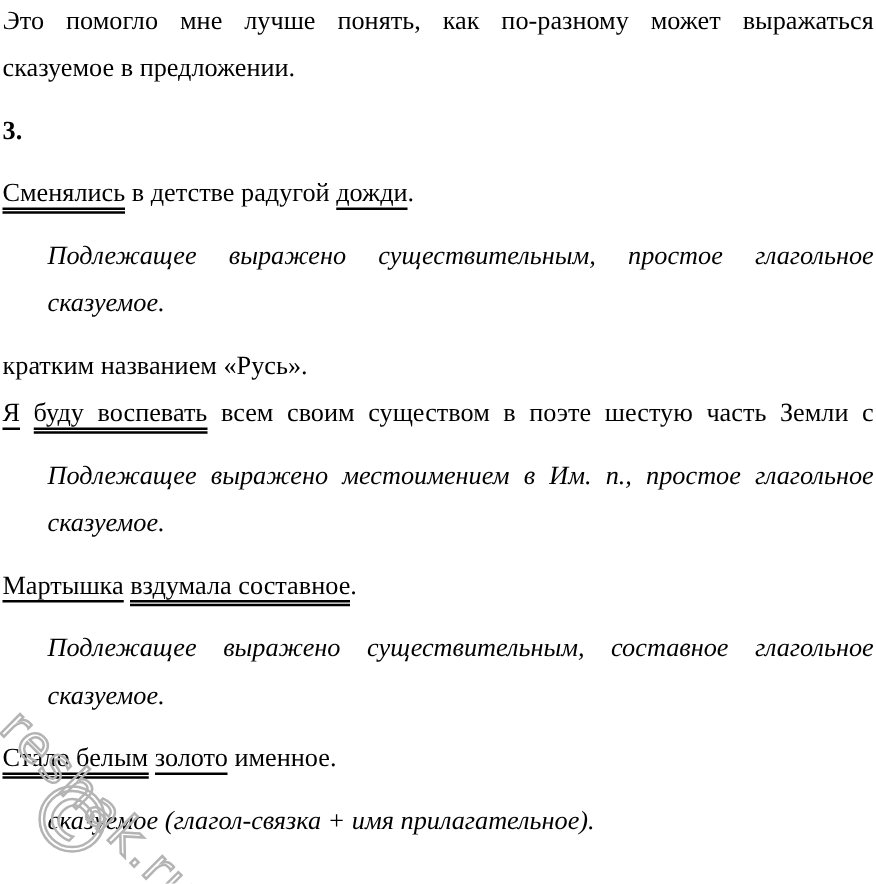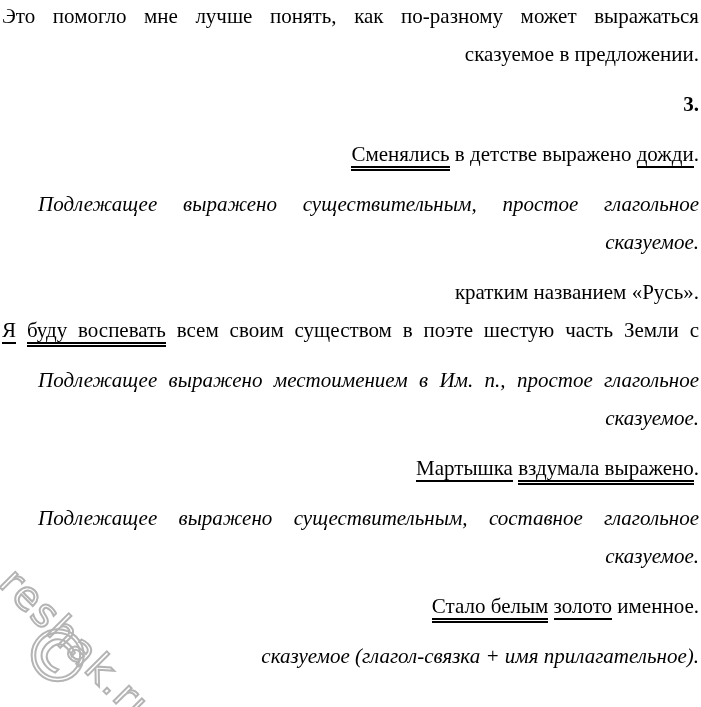--- a/index.html
+++ b/index.html
@@ -17,21 +17,21 @@
     position: absolute;
     left: 2px;
     right: 2px;
     top: -3px;
     font-size: 21px;
     line-height: 38px;
   }
   .para { margin: 0 0 12px 0; }
   .para.bold { font-weight: bold; }
   .para.italic { font-style: italic; margin-left: 36px; }
-  .line { text-align: right; }
+  .line { text-align: left; }
   .line.jl { text-align: justify; text-align-last: justify; }
   .u0 { }
   .u1 { border-bottom: 2px solid currentColor; }
   .u2 { border-bottom: 5px double currentColor; margin-top: 20px; }
 
   
   .wm-outline {
     font-family: "DejaVu Sans", sans-serif;
     color: rgba(185,185,185,0.5);
     pointer-events: none;
@@ -68,36 +68,36 @@
 <div class="page">
   <div class="doc">
       <div class="para normal">
         <div class="line jl"><span class="u0">Это помогло мне лучше понять, как по-разному может выражаться</span></div>
         <div class="line"><span class="u0">сказуемое в предложении.</span></div>
       </div>
       <div class="para bold">
         <div class="line"><span class="u0">3.</span></div>
       </div>
       <div class="para normal">
-        <div class="line"><span class="u2">Сменялись</span><span class="u0"> в детстве выражено </span><span class="u1">дожди</span><span class="u0">.</span></div>
+        <div class="line"><span class="u2">Сменялись</span><span class="u0"> в детстве радугой </span><span class="u1">дожди</span><span class="u0">.</span></div>
       </div>
       <div class="para italic">
         <div class="line jl"><span class="u0">Подлежащее выражено существительным, простое глагольное</span></div>
         <div class="line"><span class="u0">сказуемое.</span></div>
       </div>
       <div class="para normal">
         <div class="line"><span class="u0">кратким названием «Русь».</span></div>
         <div class="line jl"><span class="u1">Я</span><span class="u0"> </span><span class="u2">буду воспевать</span><span class="u0"> всем своим существом в поэте шестую часть Земли с</span></div>
       </div>
       <div class="para italic">
         <div class="line jl"><span class="u0">Подлежащее выражено местоимением в Им. п., простое глагольное</span></div>
         <div class="line"><span class="u0">сказуемое.</span></div>
       </div>
       <div class="para normal">
-        <div class="line"><span class="u1">Мартышка</span><span class="u0"> </span><span class="u2">вздумала выражено</span><span class="u0">.</span></div>
+        <div class="line"><span class="u1">Мартышка</span><span class="u0"> </span><span class="u2">вздумала составное</span><span class="u0">.</span></div>
       </div>
       <div class="para italic">
         <div class="line jl"><span class="u0">Подлежащее выражено существительным, составное глагольное</span></div>
         <div class="line"><span class="u0">сказуемое.</span></div>
       </div>
       <div class="para normal">
         <div class="line"><span class="u2">Стало белым</span><span class="u0"> </span><span class="u1">золото</span><span class="u0"> именное.</span></div>
       </div>
       <div class="para italic">
         <div class="line"><span class="u0">сказуемое (глагол-связка + имя прилагательное).</span></div>

